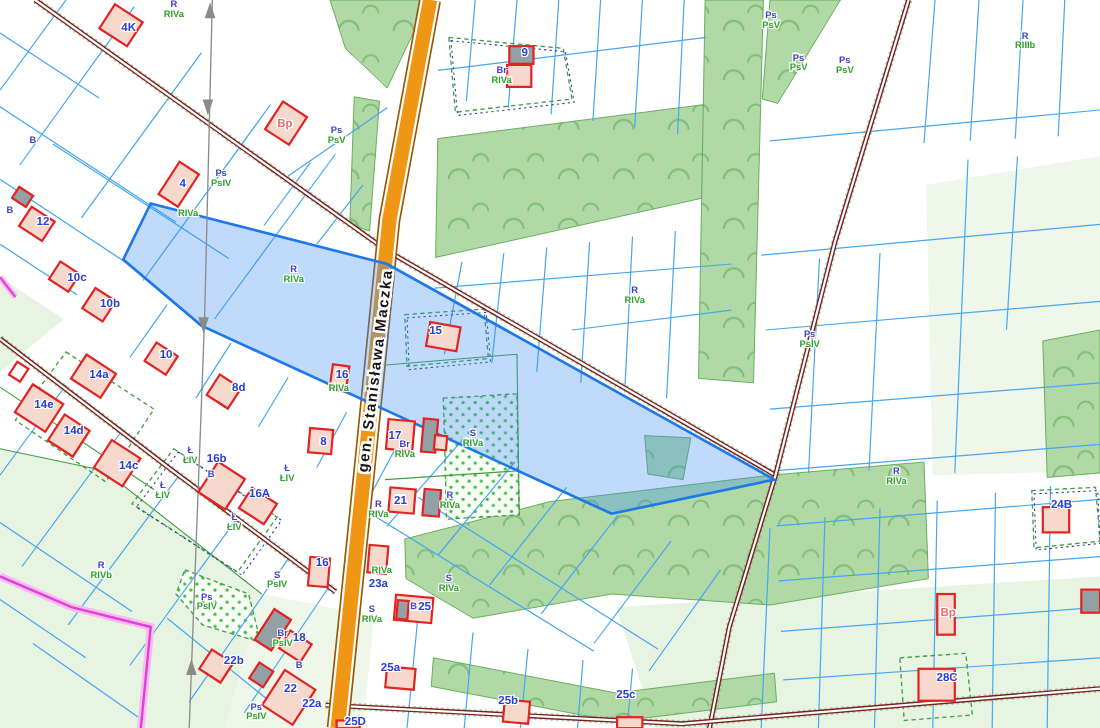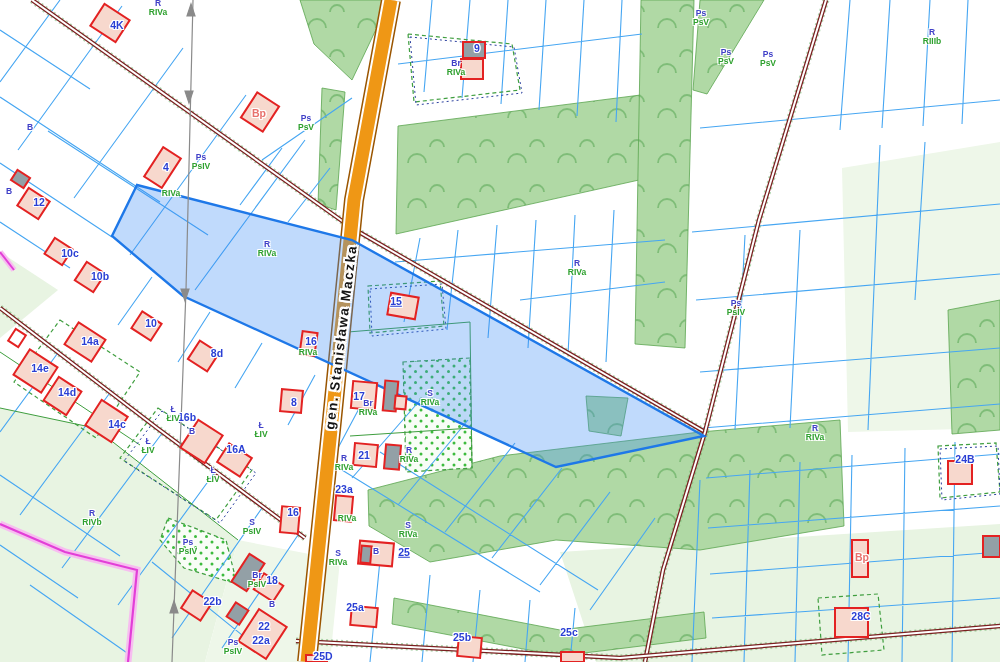--- a/index.html
+++ b/index.html
@@ -193,37 +193,37 @@
       <div class="blabel" style="left: 477px; top: 48px;">9</div>
       <div class="blabel" style="left: 39px; top: 202px;">12</div>
       <div class="blabel" style="left: 70px; top: 253px;">10c</div>
       <div class="blabel" style="left: 100px; top: 276px;">10b</div>
       <div class="blabel" style="left: 151px; top: 323px;">10</div>
       <div class="blabel" style="left: 90px; top: 341px;">14a</div>
       <div class="blabel" style="left: 40px; top: 368px;">14e</div>
       <div class="blabel" style="left: 67px; top: 392px;">14d</div>
       <div class="blabel" style="left: 117px; top: 424px;">14c</div>
       <div class="blabel" style="left: 207px; top: 353px; padding-left: 20px;">8d</div>
-      <div class="blabel" style="left: 396px; top: 301px; text-decoration: underline;">15</div>
+      <div class="blabel" style="left: 396px; top: 301px;">15</div>
       <div class="blabel" style="left: 311px; top: 341px;">16</div>
       <div class="blabel" style="left: 359px; top: 396px; text-align: right;">17</div>
       <div class="blabel" style="left: 364px; top: 455px;">21</div>
       <div class="blabel" style="left: 294px; top: 402px;">8</div>
-      <div class="blabel" style="left: 187px; top: 417px; text-align: right;">16b</div>
+      <div class="blabel" style="left: 197px; top: 417px; text-align: right;">16b</div>
       <div class="blabel" style="left: 236px; top: 449px;">16A</div>
       <div class="blabel" style="left: 293px; top: 512px;">16</div>
-      <div class="blabel" style="left: 344px; top: 489px;">23a</div>
-      <div class="blabel" style="left: 404px; top: 552px; text-decoration: underline;">25</div>
+      <div class="blabel" style="left: 344px; top: 531px;">23a</div>
+      <div class="blabel" style="left: 386px; top: 552px;">25</div>
       <div class="blabel" style="left: 355px; top: 607px;">25a</div>
       <div class="blabel" style="left: 462px; top: 637px;">25b</div>
       <div class="blabel" style="left: 569px; top: 632px;">25c</div>
       <div class="blabel" style="left: 323px; top: 656px;">25D</div>
       <div class="blabel" style="left: 197px; top: 601px; padding-left: 31px;">22b</div>
       <div class="blabel" style="left: 264px; top: 626px;">22</div>
-      <div class="blabel" style="left: 261px; top: 640px;">22a</div>
+      <div class="blabel" style="left: 261px; top: 640px; padding-left: 45px;">22a</div>
       <div class="blabel" style="left: 272px; top: 580px;">18</div>
       <div class="blabel" style="left: 965px; top: 459px;">24B</div>
       <div class="blabel salmon" style="left: 862px; top: 557px;">Bp</div>
       <div class="blabel" style="left: 861px; top: 616px;">28C</div>
       <div class="lul" style="left: 158px; top: 8px;">
         <span class="c1">R</span>
         <span class="c2">RIVa</span>
       </div>
       <div class="lul" style="left: 267px; top: 249px;">
         <span class="c1">R</span>

